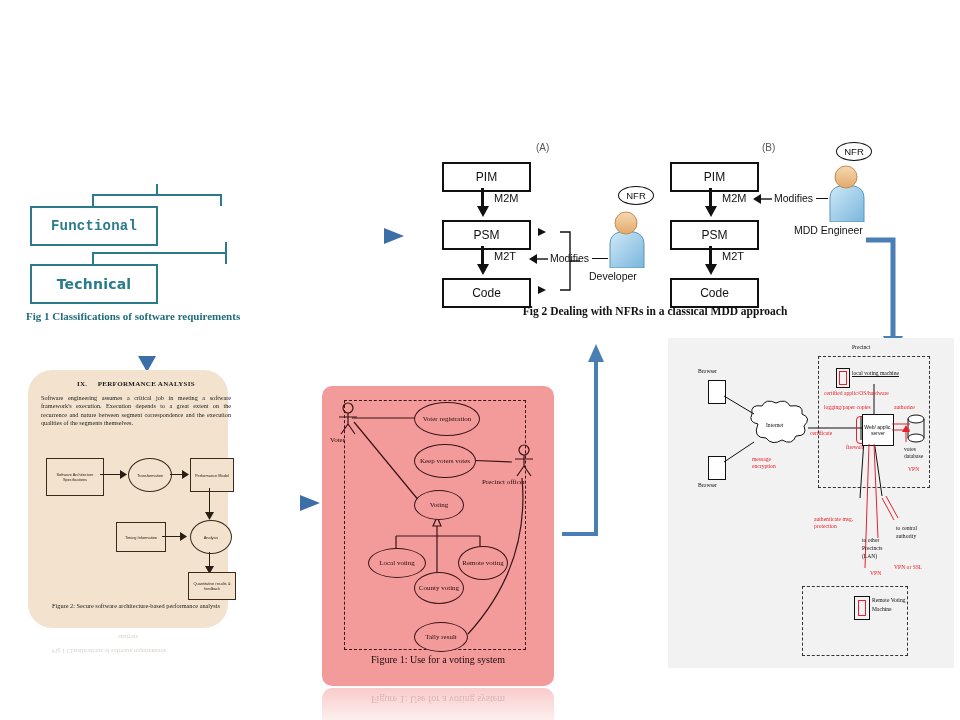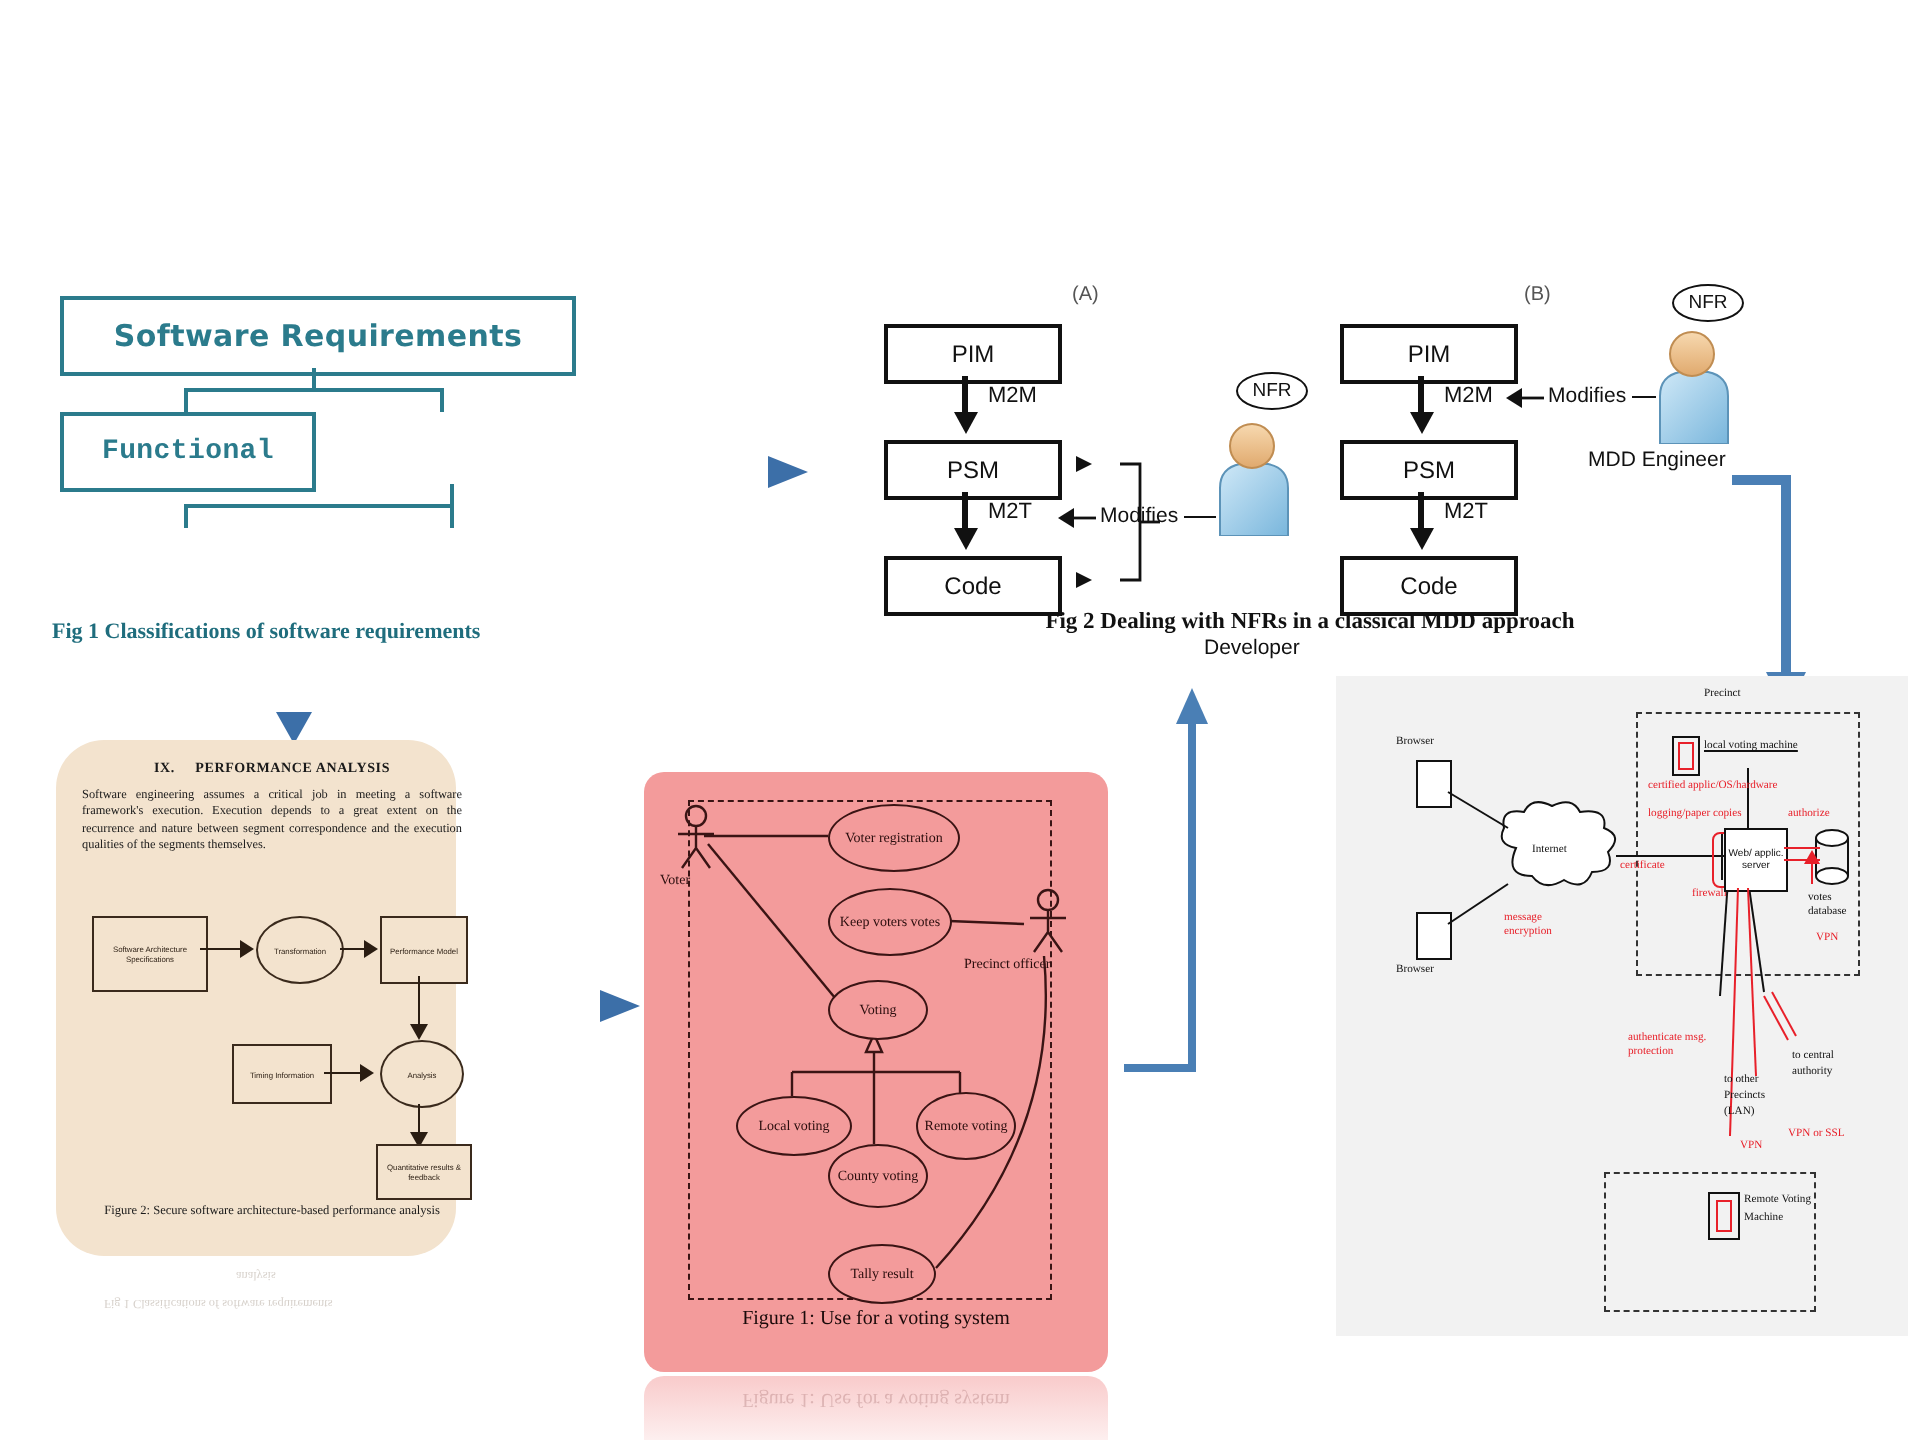--- a/index.html
+++ b/index.html
@@ -137,33 +137,33 @@
     position:absolute;font-family:"Liberation Serif", serif;color:rgba(120,100,80,.30);
     transform:scaleY(-1);white-space:nowrap;
   }
 </style>
 </head>
 <body>
 
 <div class="stage">
 
   <div class="abs" id="fig1">
-    <div class="sr-box sr-root">Software Requirements</div>
     <div class="tline" style="left:126px;top:36px;width:2px;height:10px;"></div>
     <div class="tline" style="left:62px;top:46px;width:130px;height:2px;"></div>
     <div class="tline" style="left:62px;top:46px;width:2px;height:12px;"></div>
     <div class="tline" style="left:190px;top:46px;width:2px;height:12px;"></div>
 
     <div class="sr-box sr-l2a">Functional</div>
 
     <div class="tline" style="left:195px;top:94px;width:2px;height:10px;"></div>
     <div class="tline" style="left:62px;top:104px;width:135px;height:2px;"></div>
     <div class="tline" style="left:62px;top:104px;width:2px;height:12px;"></div>
     <div class="tline" style="left:195px;top:104px;width:2px;height:12px;"></div>
 
+    <div class="sr-box sr-l3a">Technical</div>
   </div>
   <div class="abs" id="fig1cap">Fig 1 Classifications of software requirements</div>
 
   <svg class="carrow" style="left:312px;top:222px;" width="100" height="30">
     <defs>
       <linearGradient id="ag1" x1="0" y1="0" x2="1" y2="0">
         <stop offset="0" stop-color="#9cbcdd"></stop>
           <stop offset="1" stop-color="#3c6fa8"></stop>
       </linearGradient>
     </defs>
@@ -214,21 +214,21 @@
         </linearGradient>
         <linearGradient id="headA" x1="0" y1="0" x2="0" y2="1">
           <stop offset="0" stop-color="#f7d9b0"></stop>
             <stop offset="1" stop-color="#e0a96d"></stop>
         </linearGradient>
       </defs>
       <path d="M6,58 L6,34 Q6,24 16,22 L30,22 Q40,24 40,34 L40,58 Z" fill="url(#bodyA)" stroke="#5c93b8" stroke-width="1"></path>
       <circle cx="22" cy="13" r="11" fill="url(#headA)" stroke="#c08d52" stroke-width="1"></circle>
     </svg>
     <div class="nfrbub" style="left:186px;top:44px;width:34px;height:17px;">NFR</div>
-    <div class="caplbl" style="left:170px;top:128px;margin-top:48px;">Developer</div>
+    <div class="caplbl" style="left:157px;top:128px;">Developer</div>
 
     <div class="mdd-box" style="left:238px;top:20px;width:85px;height:26px;">PIM</div>
     <div class="blk" style="left:277px;top:46px;width:3px;height:22px;"></div>
     <svg class="abs" style="left:272px;top:64px;" width="14" height="12">
       <path d="M1,0 L13,0 L7,11 Z" fill="#111"></path>
       </svg>
     <div class="abl" style="left:290px;top:50px;font-size:11px;">M2M</div>
 
     <svg class="abs" style="left:320px;top:50px;" width="22" height="14">
       <path d="M20,7 L4,7" stroke="#111" stroke-width="1.4" fill="none"></path>

